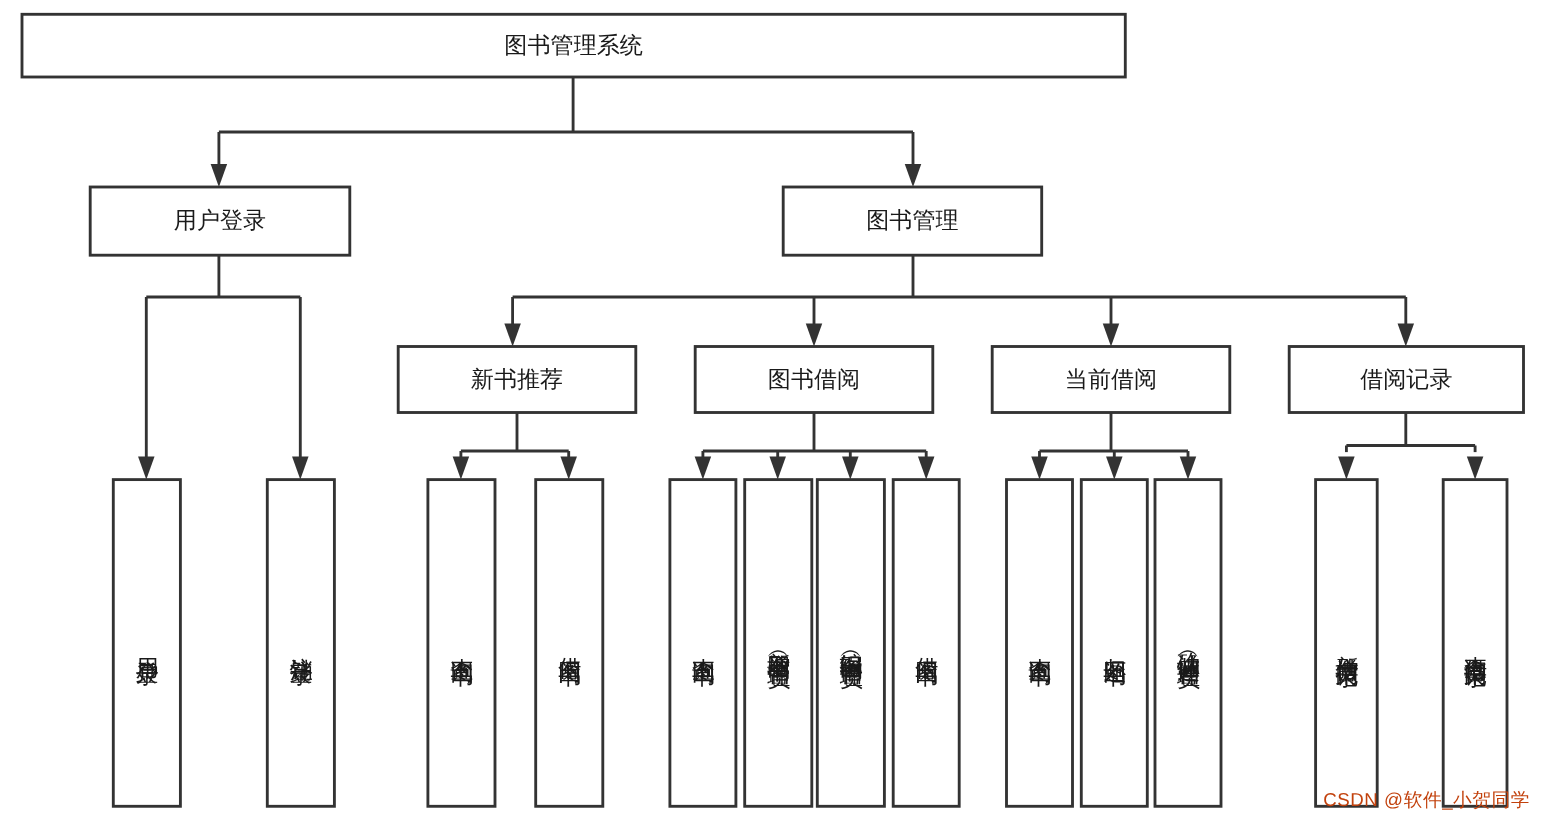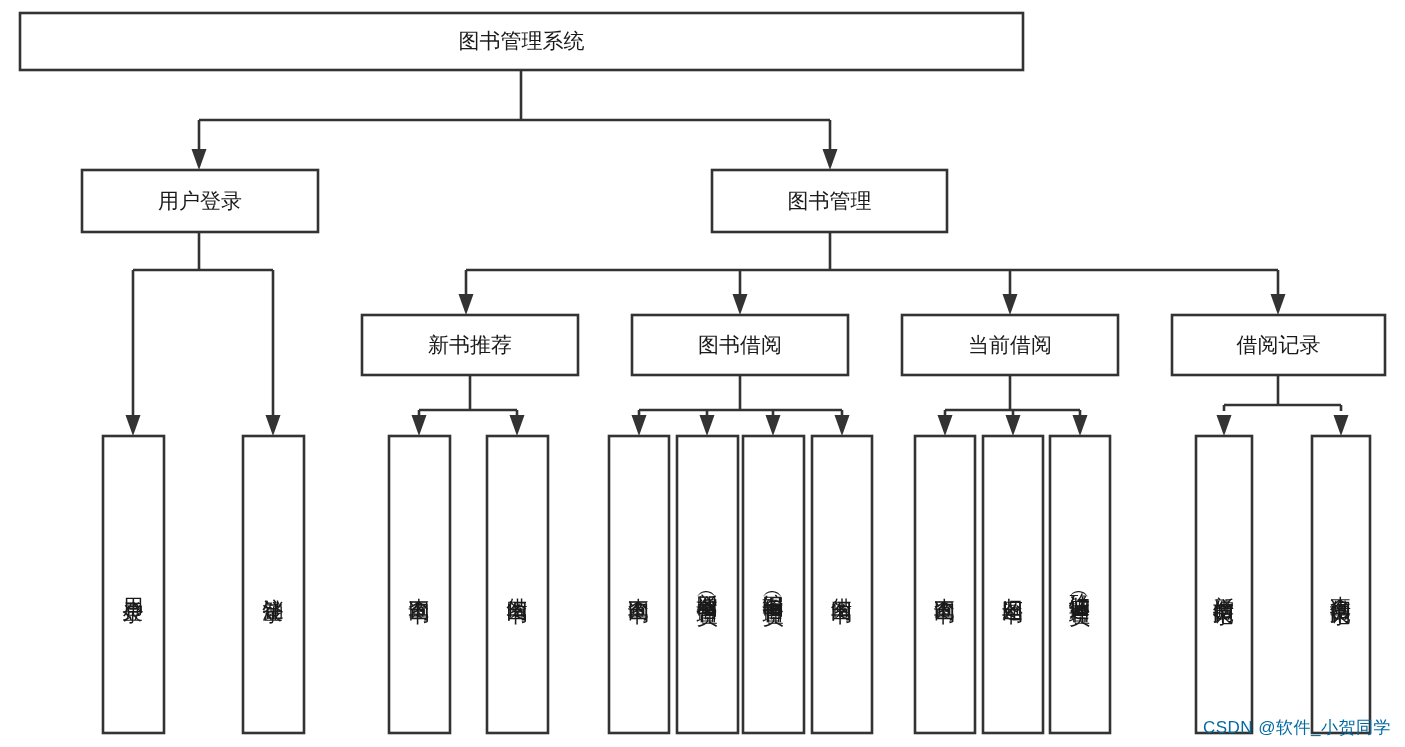--- a/index.html
+++ b/index.html
@@ -60,21 +60,21 @@
     justify-content: center;
     white-space: nowrap;
     pointer-events: none;
   }
   .watermark {
     position: absolute;
     right: 14px;
     bottom: 8px;
     font-family: "Liberation Sans", "DejaVu Sans", sans-serif;
     font-size: 17px;
-    color: #0369a1;
+    color: #c2410c;
     letter-spacing: 0.5px;
     white-space: nowrap;
   }
 </style>
 </head>
 <body>
 
 <div id="diagram-root">
   <svg id="flow-svg" viewBox="0 0 1405 747" xmlns="http://www.w3.org/2000/svg">
     <g id="connectors-group">

